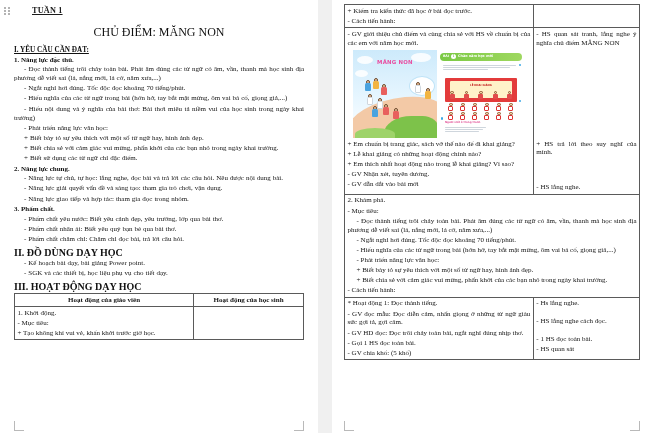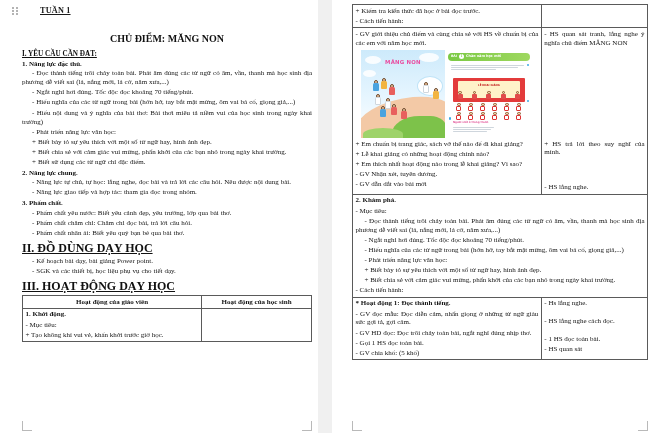--- a/index.html
+++ b/index.html
@@ -25,21 +25,21 @@
     background: #ffffff;
     overflow: hidden;
   }
   .page-gap {
     width: 14px; height: 433px;
     background: #f0f0f0;
     flex: 0 0 14px;
   }
   .page-inner {
     position: absolute;
-    left: 8px; top: 0;
+    left: 0; top: 0;
     width: 318px; height: 433px;
     padding: 4px 14px 0 14px;
   }
   .page-right .page-inner { padding: 4px 10px 0 12px; }
 
   
   .handle {
     position: absolute;
     left: 4px; top: 7px;
     width: 6px; height: 9px;
@@ -53,32 +53,32 @@
   
   .tuan {
     font-size: 8.2px;
     font-weight: bold;
     text-decoration: underline;
     color: #1a1a1a;
     margin: 2px 0 0 18px;
     letter-spacing: .2px;
   }
   .ctr { text-align: center; }
-  .b { font-weight: bold; }
+  .b { font-weight: normal; }
   .t-title {
     font-size: 8px; font-weight: bold; text-decoration: underline;
     margin-top: 2px; color:#111;
   }
-  .t-sub { font-size: 10px; font-weight: bold; color:#111; margin-top: 18px; }
+  .t-sub { font-size: 12px; font-weight: normal; color:#111; margin-top: 10px; }
   .t-sub2 { font-size: 7.2px; font-weight: bold; color:#111; margin-top: 1px; }
   .sec-head {
     font-size: 7.2px; font-weight: bold; text-decoration: underline;
     margin-top: 6px; color:#111;
   }
-  .sec-head-nu { font-size: 12px; font-weight: bold; margin-top: 3px; color:#111;text-decoration:underline; }
+  .sec-head-nu { font-size: 10px; font-weight: bold; margin-top: 3px; color:#111; }
   .sub-head { font-size: 7px; font-weight: bold; margin-top: 2px; color:#111; }
   p.line {
     font-size: 7px;
     line-height: 1.28;
     margin: 1.2px 0 0 0;
     color: #141414;
     text-align: justify;
     text-indent: 10px;
     word-spacing: 0.2px;
   }
@@ -208,26 +208,27 @@
       <p class="line">- Ngắt nghỉ hơi đúng. Tốc độc đọc khoảng 70 tiếng/phút.</p>
       <p class="line">- Hiểu nghĩa của các từ ngữ trong bài (hớn hở, tay bắt mặt mừng, ôm vai bá cổ, giọng giả,...)</p>
       <p class="line">- Hiểu nội dung và ý nghĩa của bài thơ: Bài thơi miêu tả niềm vui của học sinh trong ngày khai trường)</p>
       <p class="line">- Phát triển năng lực văn học:</p>
       <p class="line">+ Biết bày tỏ sự yêu thích với một số từ ngữ hay, hình ảnh đẹp.</p>
       <p class="line">+ Biết chia sẻ với cảm giác vui mừng, phấn khởi của các bạn nhỏ trong ngày khai trường.</p>
       <p class="line">+ Biết sử dụng các từ ngữ chỉ đặc điểm.</p>
 
       <div class="sub-head">2. Năng lực chung.</div>
       <p class="line">- Năng lực tự chủ, tự học: lắng nghe, đọc bài và trả lời các câu hỏi. Nêu được nội dung bài.</p>
+      <p class="line">- Năng lực giải quyết vấn đề và sáng tạo: tham gia trò chơi, vận dụng.</p>
       <p class="line">- Năng lực giao tiếp và hợp tác: tham gia đọc trong nhóm.</p>
 
       <div class="sub-head">3. Phẩm chất.</div>
       <p class="line">- Phẩm chất yêu nước: Biết yêu cảnh đẹp, yêu trường, lớp qua bài thơ.</p>
+      <p class="line">- Phẩm chất nhân ái: Biết yêu quý bạn bè qua bài thơ.</p>
       <p class="line">- Phẩm chất chăm chỉ: Chăm chỉ đọc bài, trả lời câu hỏi.</p>
-      <p class="line">- Phẩm chất nhân ái: Biết yêu quý bạn bè qua bài thơ.</p>
 
       <div class="sec-head-nu">II. ĐỒ DÙNG DẠY HỌC</div>
       <p class="line">- Kế hoạch bài dạy, bài giảng Power point.</p>
       <p class="line">- SGK và các thiết bị, học liệu phụ vụ cho tiết dạy.</p>
 
       <div class="sec-head-nu">III. HOẠT ĐỘNG DẠY HỌC</div>
 
       <table class="hd">
         <colgroup>
             <col style="width:62%">

